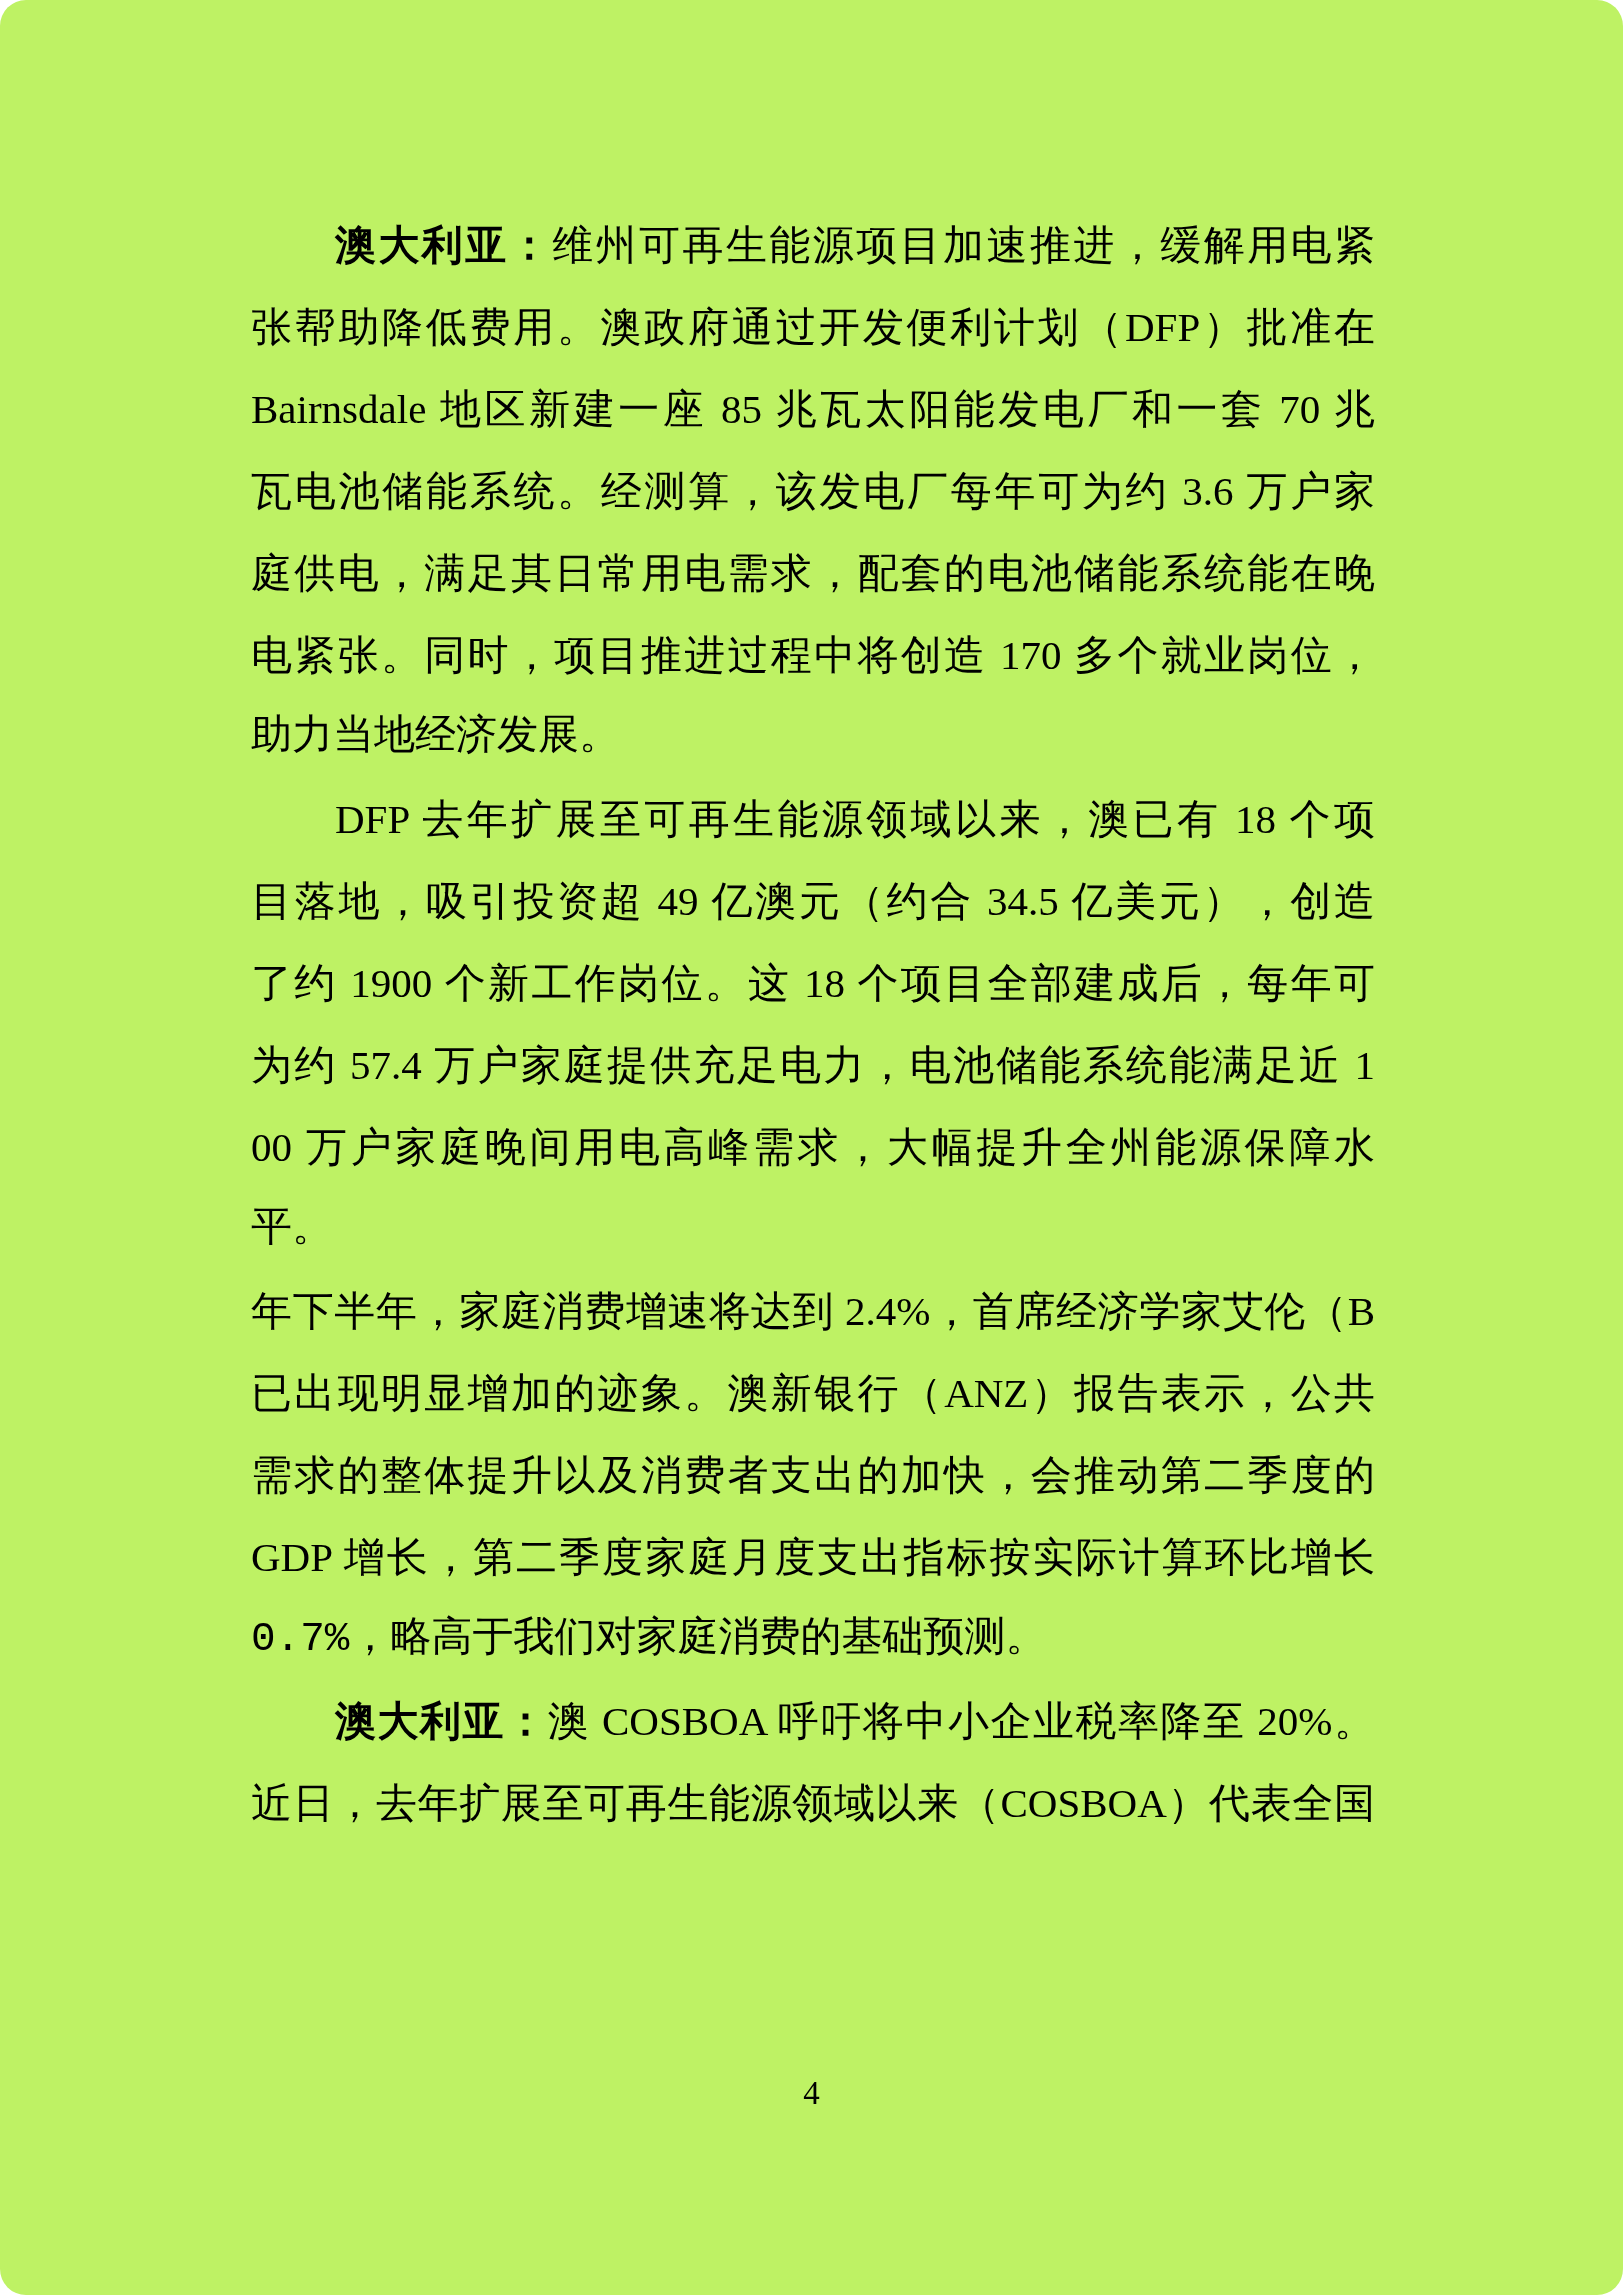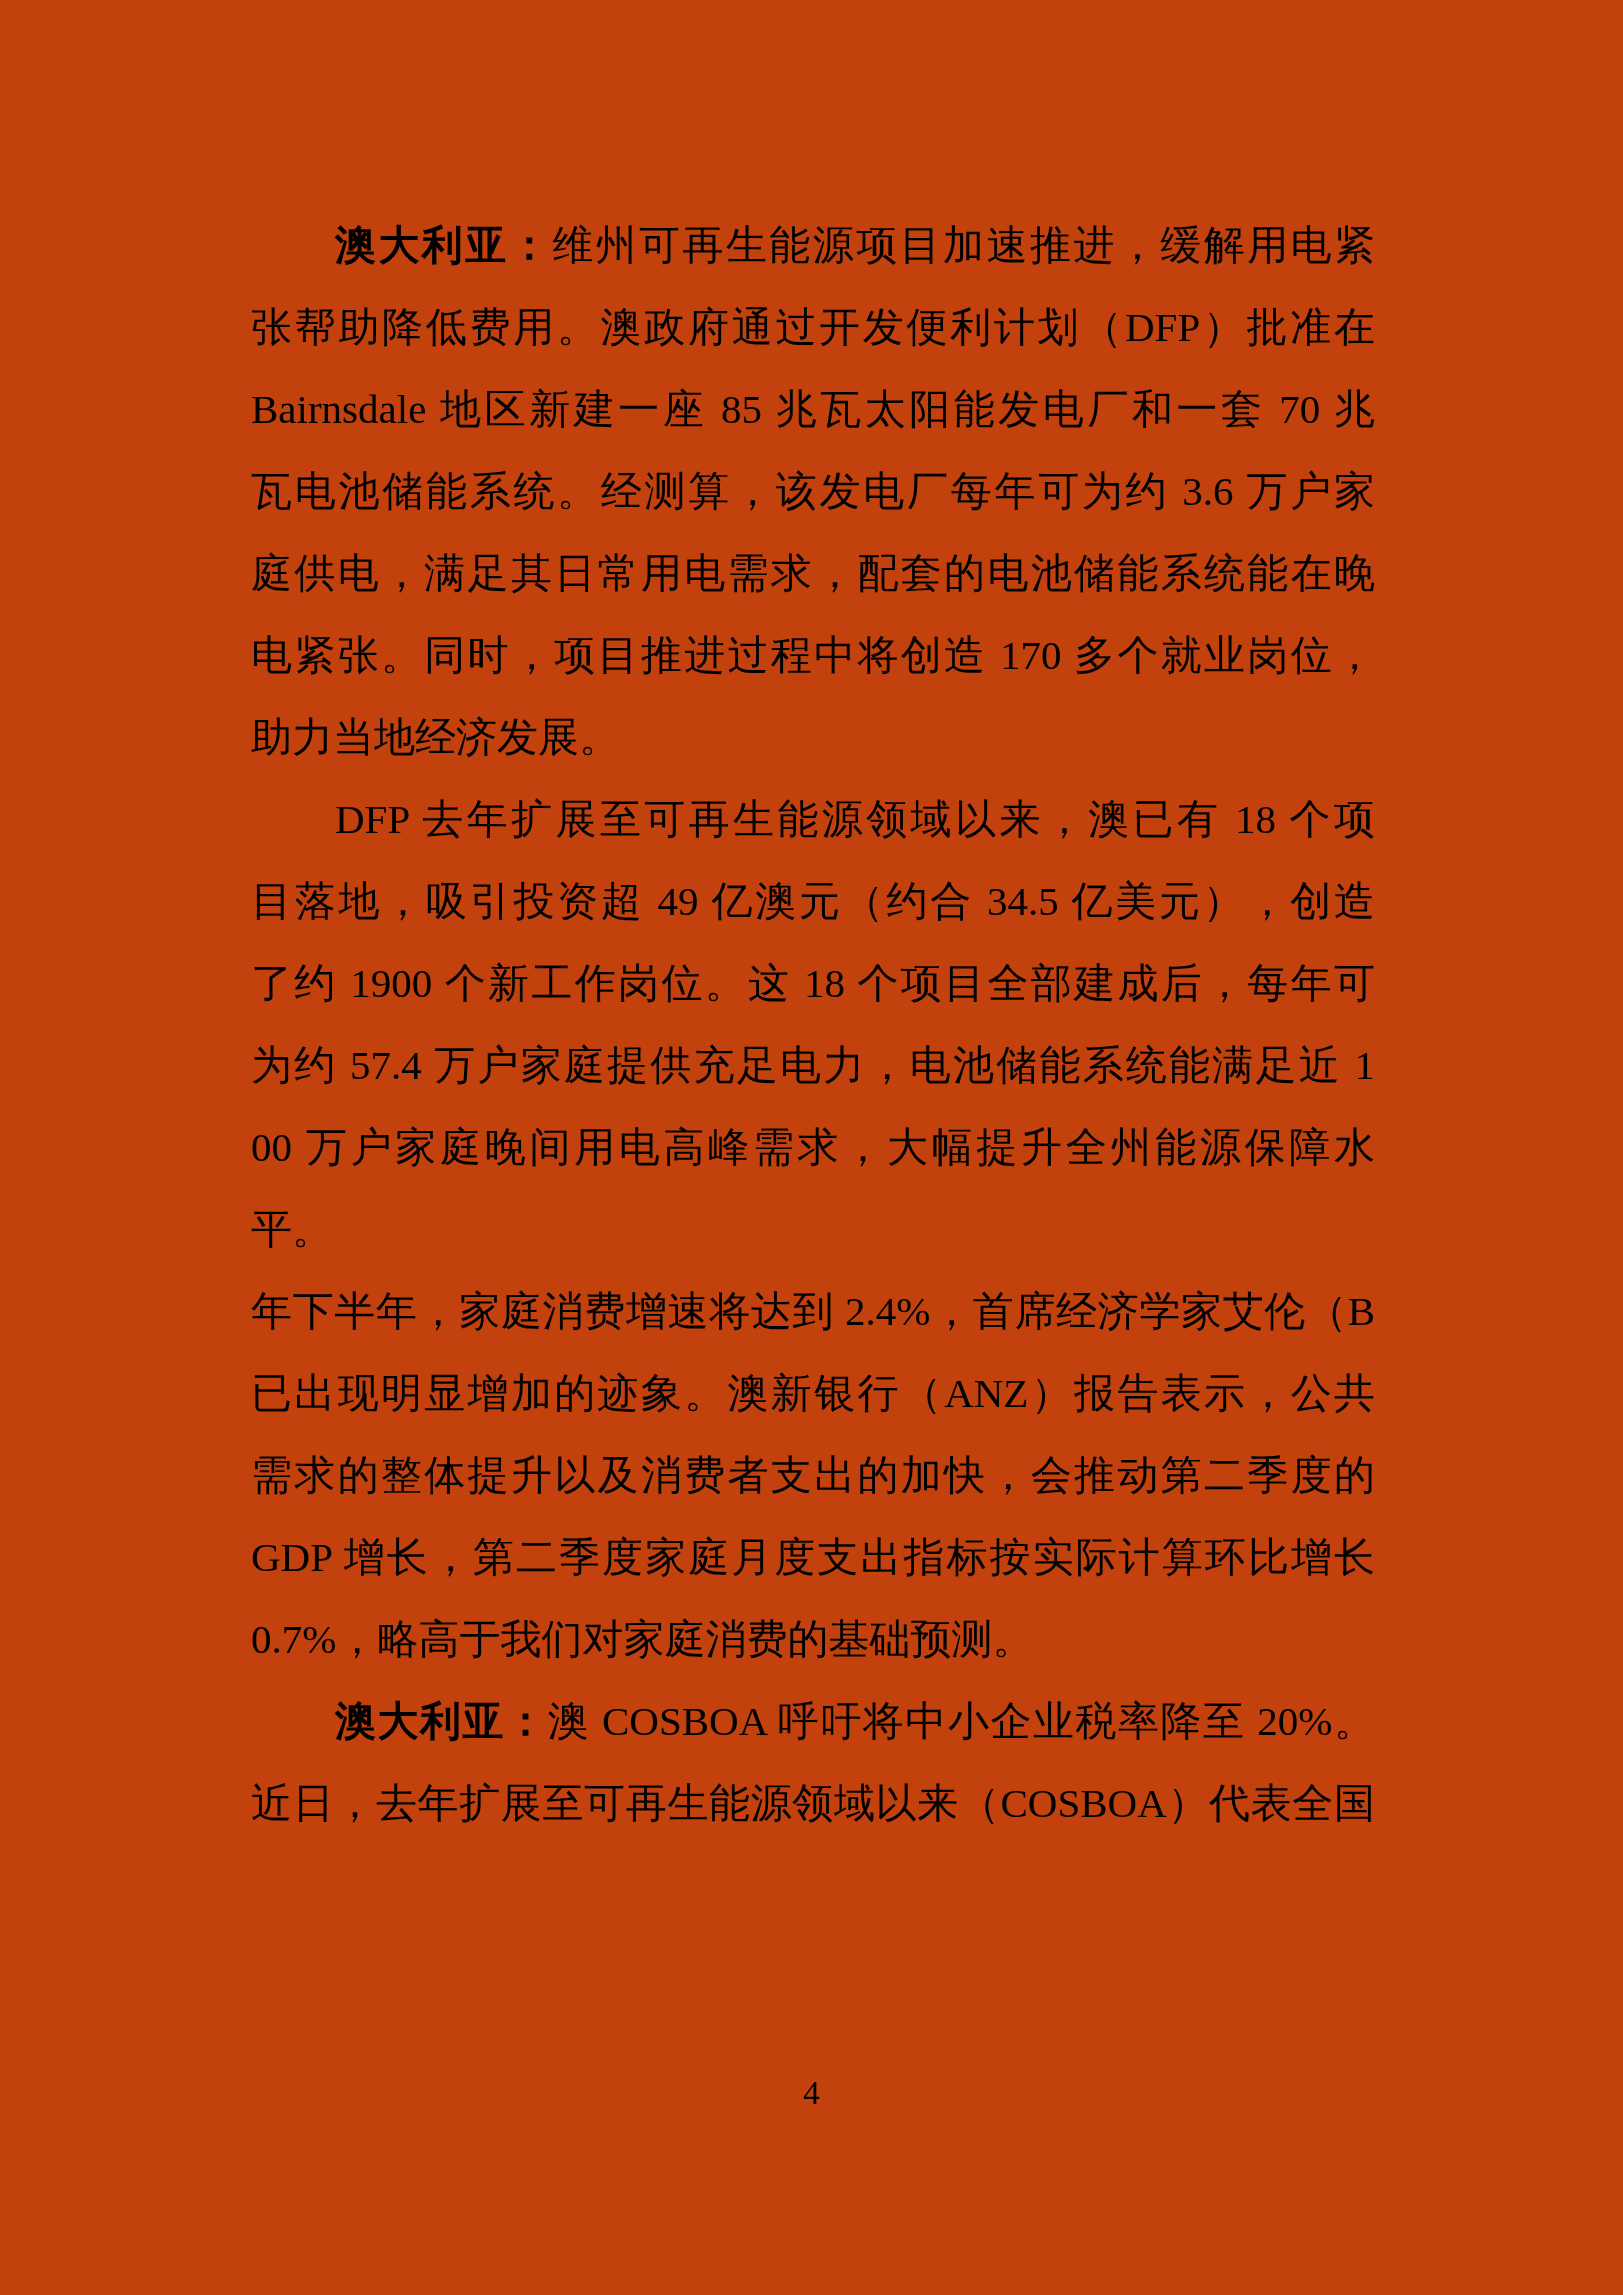--- a/index.html
+++ b/index.html
@@ -11,21 +11,22 @@
     width: 1623px;
     height: 2295px;
     background: #ffffff;
     color: #000000;
     font-family: "Liberation Serif", "DejaVu Serif", serif;
     overflow: hidden;
   }
   .page {
     position: absolute;
     inset: 0;
-    background: #c2410c;
+    background: #bef264;
+    border-radius: 26px;
   }
   .content {
     position: absolute;
     left: 251px;
     top: 204px;
     width: 1124px;
   }
   .line {
     height: 82px;
     line-height: 82px;
@@ -33,20 +34,21 @@
     text-align: justify;
     text-align-last: justify;
     text-justify: inter-character;
     -webkit-text-justify: inter-character;
     overflow: hidden;
     white-space: normal;
   }
   .line.no-justify {
     text-align: right;
     text-align-last: left;
+    font-family: Liberation Mono, monospace;
   }
   .line.indent {
     padding-left: 84px;
   }
   .line b {
     font-weight: bold;
   }
   .page-number {
     position: absolute;
     left: 0;

